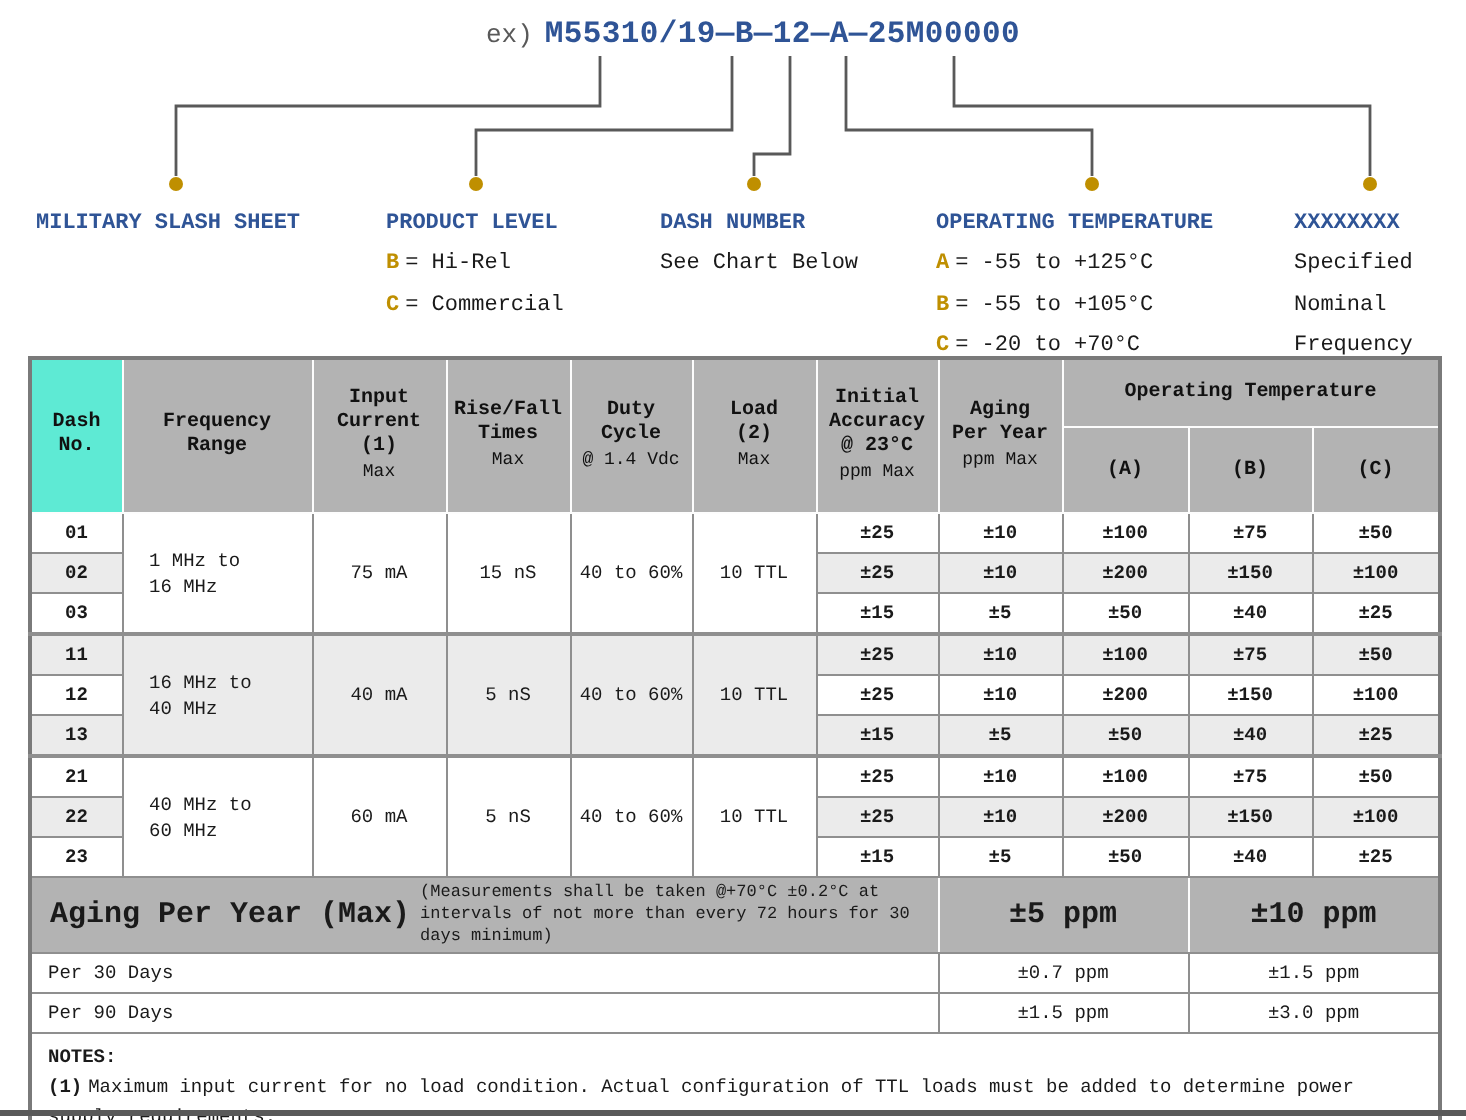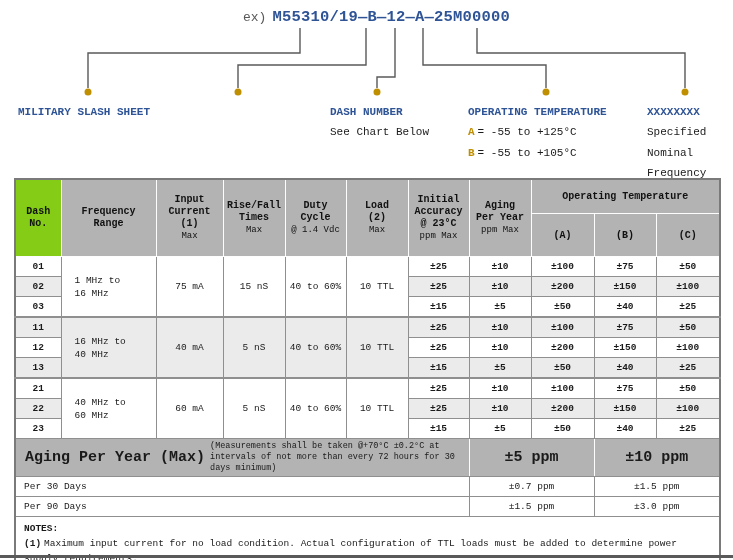--- a/index.html
+++ b/index.html
@@ -24,21 +24,21 @@
 
   
   .spec-table {
     position:absolute; left:14px; top:178px; width:705px;
     border-collapse:collapse; table-layout:fixed; font-family:inherit;
   }
   .spec-table { border:2px solid #7a7a7a; }
   .spec-table th, .spec-table td { padding:0; vertical-align:middle; text-align:center; }
 
   thead th { background:#B3B3B3; border:1px solid #fdfdfd; font-size:10px; color:#111; }
-  thead th.gold { background:#84cc16; }
+  thead th.gold { background:#5eead4; }
   .h-main { white-space:pre-line; font-weight:700; line-height:12px; }
   .h-sub  { font-size:9px; font-weight:400; line-height:11px; margin-top:1px; }
   th.sub-col { height:42px; font-weight:700; }
   tr.head-top th { height:33px; }
 
   tbody td { border:1px solid #8f8f8f; font-size:9.5px; height:19px; background:#fff; }
   tr.stripe td { background:#EBEBEB; }
   td.merged { background:#fff; }
   td.dash { font-weight:700; }
   td.val  { font-weight:700; }
@@ -82,33 +82,45 @@
 
     <div class="pn-row">
       <span class="pn-ex">ex)</span>
       <span class="pn">M55310/19—B—12—A—25M00000</span>
     </div>
 
     <div class="lab" style="left:18px;">
       <div class="lab-title">MILITARY SLASH SHEET</div>
     </div>
 
+    <div class="lab" style="left:193px;">
+      <div class="lab-title">PRODUCT LEVEL</div>
+      <div class="lab-line">
+        <span class="k">B</span><span>= Hi-Rel</span>
+      </div>
+      <div class="lab-line">
+        <span class="k">C</span><span>= Commercial</span>
+      </div>
+    </div>
 
     <div class="lab" style="left:330px;">
       <div class="lab-title">DASH NUMBER</div>
       <div class="lab-line">See Chart Below</div>
     </div>
 
     <div class="lab" style="left:468px;">
       <div class="lab-title">OPERATING TEMPERATURE</div>
       <div class="lab-line">
         <span class="k">A</span><span>= -55 to +125°C</span>
       </div>
       <div class="lab-line">
         <span class="k">B</span><span>= -55 to +105°C</span>
+      </div>
+      <div class="lab-line">
+        <span class="k">C</span><span>= -20 to +70°C</span>
       </div>
     </div>
 
     <div class="lab" style="left:647px;">
       <div class="lab-title">XXXXXXXX</div>
       <div class="lab-line">Specified</div>
       <div class="lab-line">Nominal</div>
       <div class="lab-line">Frequency</div>
     </div>
   </div>

